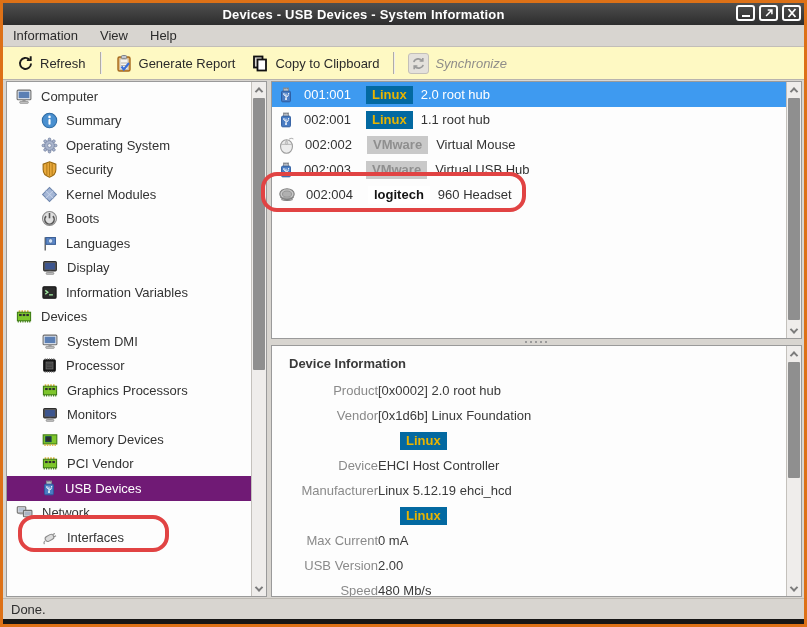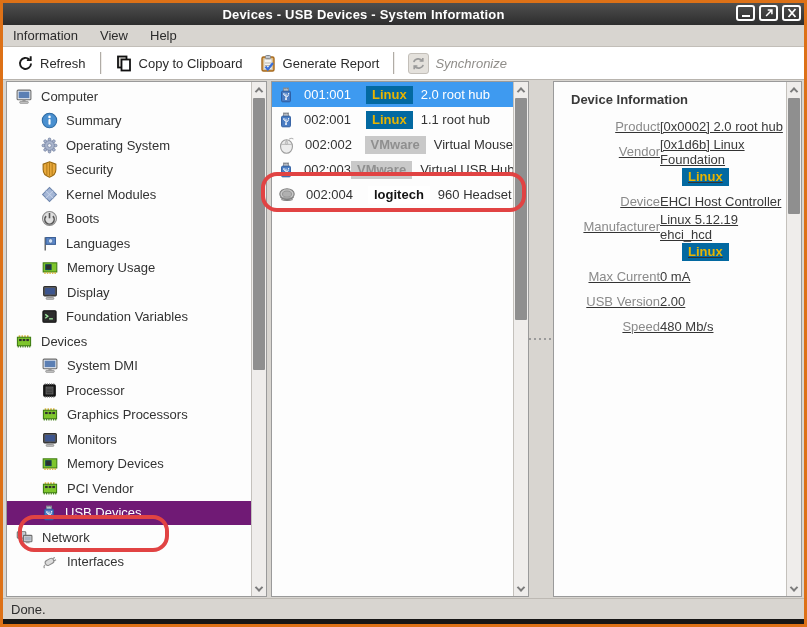--- a/index.html
+++ b/index.html
@@ -31,21 +31,21 @@
 
   
   .menubar {
     height:22px; flex:0 0 22px; background:#d8d5d0; border-bottom:1px solid #c2beb8;
     display:flex; align-items:center; padding-left:10px; gap:22px;
   }
   .menu-item { color:#2b2b2b; cursor:pointer; }
 
   
   .toolbar {
-    height:33px; flex:0 0 33px; background:#ffffff; border-bottom:1px solid #b8b4ae;
+    height:33px; flex:0 0 33px; background:#fef9c3; border-bottom:1px solid #b8b4ae;
     display:flex; align-items:center; padding-left:6px;
   }
   .tbtn { display:flex; align-items:center; gap:6px; padding:4px 8px; border-radius:3px; cursor:pointer; color:#2b2b2b; }
   .tbtn .ticon { display:flex; align-items:center; }
   .tbtn.disabled { color:#8f8d89; cursor:default;font-style:italic; }
   .tbtn.disabled .iconbox {
     background:#e4e1dc; border:1px solid #c3bfb9; border-radius:3px; padding:2px; display:flex;
   }
   .tsep { width:1px; height:22px; background:#b0aca6; margin:0 6px; box-shadow:1px 0 0 #efedea; }
 
@@ -54,40 +54,40 @@
   .panel { background:#fdfdfd; border:1px solid #9a9a9a; position:relative; overflow:hidden;justify-content:flex-end; }
 
   .sidebar { flex:0 0 261px; display:flex; }
   .tree { flex:1 1 auto; overflow:hidden; padding-top:2px; }
   .tree-row { height:24.5px; display:flex; align-items:center; gap:8px; white-space:nowrap; cursor:pointer; }
   .tree-row.lvl0 { padding-left:8px; }
   .tree-row.lvl1 { padding-left:34px; }
   .tree-row.selected { background:#701a75; color:#fff; }
   .tree-row svg { flex:0 0 auto; }
 
-  .content { flex:1 1 auto; display:flex; flex-direction:row; min-width:0; }
+  .content { flex:1 1 auto; display:flex; flex-direction:column; min-width:0; }
   .list-panel { flex:0 0 258px; display:flex; }
   .list-rows { flex:1 1 auto; overflow:hidden; }
   .usb-row { height:25px; display:flex; align-items:center; padding-left:6px; white-space:nowrap; cursor:pointer; }
   .usb-row.selected { background:#3e9af0; color:#fff; }
   .usb-row svg { flex:0 0 auto; }
   .usb-bus { margin-left:10px; width:62px; }
   .badge { font-weight:bold; padding:0 6px; line-height:18px; display:inline-block; }
   .badge-linux   { background:#0369a1; color:#e8b400; }
   .badge-vmware  { background:#c9c9c9; color:#8f8f8f; }
   .badge-logitech{ background:#fff; color:#141414; }
   .usb-name { margin-left:8px; }
 
   .splitter { flex:0 0 6px; display:flex; align-items:center; justify-content:center; cursor:row-resize; }
   .grip { width:24px; height:2px; background:repeating-linear-gradient(90deg,#9a9a9a 0 2px,transparent 2px 5px); }
 
   .info-panel { flex:1 1 auto; display:flex; }
   .info-content { flex:1 1 auto; overflow:hidden; padding:10px 0 0 6px; }
   .info-title { font-weight:bold; color:#3a3a3a; padding-left:11px; margin-bottom:7px; }
-  .info-row { display:flex; align-items:center; height:25px;text-decoration:underline; }
+  .info-row { display:flex; align-items:center; height:25px; }
   .info-label { width:100px; text-align:right; color:#8a8a8a; flex:0 0 100px; }
   .info-value { color:#3a3a3a; }
   .info-badge-cell { margin-left:122px; }
 
   
   .vscroll {
     flex:0 0 15px; background:#efedeb; border-left:1px solid #c4c1bc; position:relative;
   }
   .sb-arrow {
     position:absolute; left:0; width:14px; height:15px; display:flex;
@@ -159,37 +159,37 @@
             <path d="M13.2 8a5.2 5.2 0 1 1-1.6-3.8" fill="none" stroke="#1a1a1a" stroke-width="1.8"></path>
             <path d="M12.9 1.2 v3.6 h-3.6" fill="none" stroke="#1a1a1a" stroke-width="1.8"></path>
           </svg>
       </span>
       <span>Refresh</span>
     </div>
     <div class="tsep"></div>
     <div class="tbtn">
       <span class="ticon">
         <svg width="18" height="19" viewBox="0 0 18 19">
-            <rect x="3" y="2.5" width="8.5" height="11" fill="#d8d5d0" stroke="#111" stroke-width="1.8"></rect>
-            <rect x="6.5" y="5.5" width="8.5" height="11" fill="#fff" stroke="#111" stroke-width="1.8"></rect>
-          </svg>
-      </span>
-      <span>Copy to Clipboard</span>
-    </div>
-    <div class="tbtn">
-      <span class="ticon">
-        <svg width="18" height="19" viewBox="0 0 18 19">
             <rect x="3" y="3" width="12" height="14" rx="1.5" fill="#e9b765" stroke="#a5691f" stroke-width="1.4"></rect>
             <rect x="5" y="5" width="8" height="10.5" fill="#f6f4ef" stroke="#c9c4ba"></rect>
             <rect x="6.5" y="1.5" width="5" height="3.2" rx="1" fill="#c4c8ce" stroke="#7e848d"></rect>
             <path d="M6 9 h6 M6 11.5 h6" stroke="#b9b4aa" stroke-width="1"></path>
             <path d="M6.5 12.5 l2.3 3 L14 9" fill="none" stroke="#3a6fd8" stroke-width="2.2"></path>
           </svg>
       </span>
       <span>Generate Report</span>
+    </div>
+    <div class="tbtn">
+      <span class="ticon">
+        <svg width="18" height="19" viewBox="0 0 18 19">
+            <rect x="3" y="2.5" width="8.5" height="11" fill="#d8d5d0" stroke="#111" stroke-width="1.8"></rect>
+            <rect x="6.5" y="5.5" width="8.5" height="11" fill="#fff" stroke="#111" stroke-width="1.8"></rect>
+          </svg>
+      </span>
+      <span>Copy to Clipboard</span>
     </div>
     <div class="tsep"></div>
     <div class="tbtn disabled">
       <span class="iconbox">
         <svg width="15" height="15" viewBox="0 0 16 16">
             <path d="M3 6.5 a5 4.5 0 0 1 9.2-1.2 M13 9.5 a5 4.5 0 0 1-9.2 1.2" fill="none" stroke="#9a9a9a" stroke-width="1.7"></path>
             <path d="M12.6 2 v3.4 h-3.4 M3.4 14 v-3.4 h3.4" fill="none" stroke="#9a9a9a" stroke-width="1.7"></path>
           </svg>
       </span>
       <span>Synchronize</span>
@@ -270,53 +270,37 @@
                 <path d="M4 2 v12.5" stroke="#6b6b6b" stroke-width="1.4"></path>
                 <rect x="4.6" y="2.4" width="9" height="6.4" fill="#5b87c9" stroke="#3c5f94"></rect>
                 <circle cx="9" cy="5.6" r="2.1" fill="#cfe0f5" stroke="#3c5f94" stroke-width=".6"></circle>
               </svg>
             </span>
             <span>Languages</span>
           </div>
           <div class="tree-row lvl1">
             <span style="display: flex;">
               <svg width="18" height="17" viewBox="0 0 16 16">
-                <rect x="1.6" y="3.6" width="12.8" height="8.6" fill="#7ec62c" stroke="#3e7d12"></rect>
-                <rect x="4" y="5.4" width="5" height="4.6" fill="#2e2e2e" stroke="#145"></rect>
-                <g fill="#d9b23a">
-                  <rect x="2.6" y="12.4" width="1.4" height="1.6"></rect>
-                  <rect x="5" y="12.4" width="1.4" height="1.6"></rect>
-                  <rect x="7.4" y="12.4" width="1.4" height="1.6"></rect>
-                  <rect x="9.8" y="12.4" width="1.4" height="1.6"></rect>
-                  <rect x="12.2" y="12.4" width="1.4" height="1.6"></rect>
-                </g>
-              </svg>
-            </span>
-            <span>Memory Usage</span>
-          </div>
-          <div class="tree-row lvl1">
-            <span style="display: flex;">
-              <svg width="18" height="17" viewBox="0 0 16 16">
                 <rect x="2" y="2.4" width="12" height="8.8" rx="1" fill="#585858" stroke="#2e2e2e"></rect>
                 <rect x="3.4" y="3.8" width="9.2" height="6" fill="#3d568f"></rect>
                 <rect x="6.6" y="11.2" width="2.8" height="1.6" fill="#9a9a9a"></rect>
                 <rect x="4.4" y="12.8" width="7.2" height="1.6" rx=".5" fill="#c9c9c9" stroke="#808080" stroke-width=".7"></rect>
               </svg>
             </span>
             <span>Display</span>
           </div>
           <div class="tree-row lvl1">
             <span style="display: flex;">
               <svg width="17" height="17" viewBox="0 0 16 16">
                 <rect x="1.8" y="2.6" width="12.4" height="10.8" rx="1" fill="#2c2c2c" stroke="#0e0e0e"></rect>
                 <path d="M4 6 l2.4 1.8 L4 9.6" fill="none" stroke="#9fe89f" stroke-width="1.3"></path>
                 <rect x="7.6" y="9.6" width="3.6" height="1.2" fill="#9fe89f"></rect>
               </svg>
             </span>
-            <span>Foundation Variables</span>
+            <span>Information Variables</span>
           </div>
           <div class="tree-row lvl0">
             <span style="display: flex;">
               <svg width="18" height="17" viewBox="0 0 16 16">
                 <g fill="#d9b23a">
                   <rect x="3" y="2.2" width="1.5" height="2"></rect>
                   <rect x="5.6" y="2.2" width="1.5" height="2"></rect>
                   <rect x="8.2" y="2.2" width="1.5" height="2"></rect>
                   <rect x="10.8" y="2.2" width="1.5" height="2"></rect>
                 </g>

